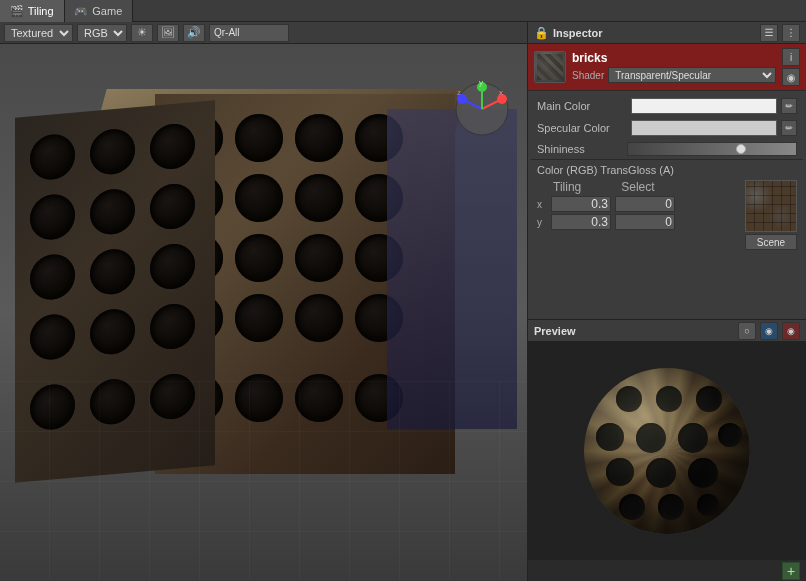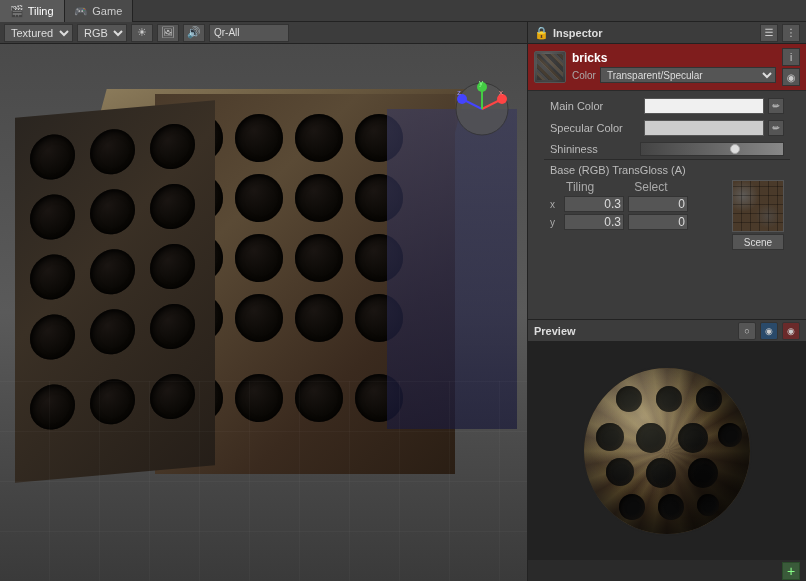--- a/index.html
+++ b/index.html
@@ -225,21 +225,21 @@
     .material-header-icons {
       display: flex;
       flex-direction: column;
       gap: 2px;
     }
 
     
     .inspector-content {
       flex: 1;
       overflow-y: auto;
-      padding: 4px 16px;
+      padding: 4px 3px;
     }
 
     .prop-row {
       display: flex;
       align-items: center;
       padding: 3px 6px;
       height: 22px;
       gap: 4px;
     }
 
@@ -701,21 +701,21 @@
 
     <div class="material-header">
       <div class="material-icon">
         <div style="width:100%;height:100%;background:radial-gradient(circle at 40% 35%, #999 0%, #555 40%, #333 100%);position:relative;">
           <div style="position:absolute;top:2px;left:2px;right:2px;bottom:2px;background:repeating-linear-gradient(45deg,#333 0px,#333 3px,#5a4020 3px,#5a4020 6px);opacity:0.7;border-radius:1px;"></div>
         </div>
       </div>
       <div class="material-info">
         <div class="material-name">bricks</div>
         <div class="shader-row">
-          <span class="shader-label">Color</span>
+          <span class="shader-label">Shader</span>
           <select class="shader-select">
             <option>Transparent/Specular</option>
           </select>
         </div>
       </div>
       <div class="material-header-icons">
         <div class="header-icon-btn">i</div>
         <div class="header-icon-btn">◉</div>
       </div>
     </div>
@@ -739,21 +739,21 @@
       </div>
 
       <div class="shininess-row">
         <span class="shininess-label">Shininess</span>
         <div class="shininess-slider">
           <div class="shininess-thumb"></div>
         </div>
       </div>
 
       <div class="texture-section">
-        <div class="texture-label">Base (RGB) TransGloss (A)</div>
+        <div class="texture-label">Color (RGB) TransGloss (A)</div>
         <div class="texture-content">
           <div class="texture-fields">
             <div class="to-header">
               <span class="to-label">Tiling</span>
               <span class="to-label">Select</span>
             </div>
 
             <div class="tiling-offset-row">
               <span class="coord-label">x</span>
               <input class="coord-input" type="text" value="0.3" style="">

